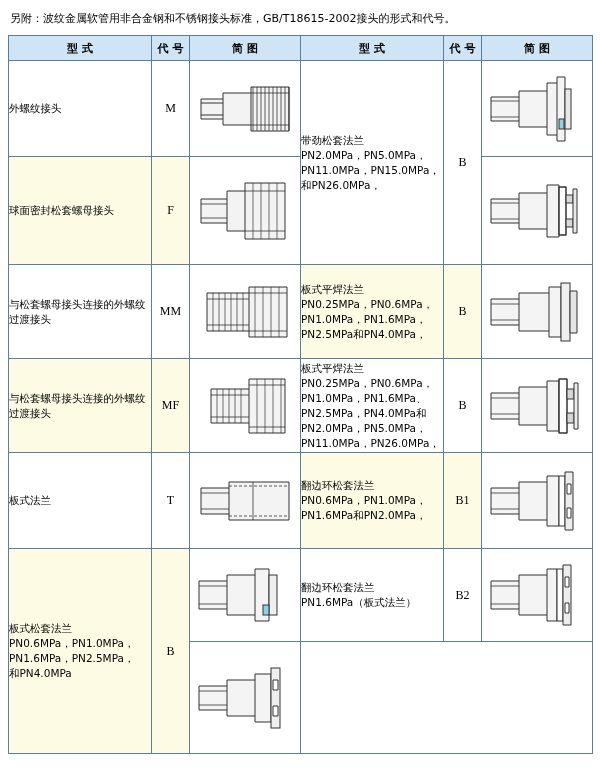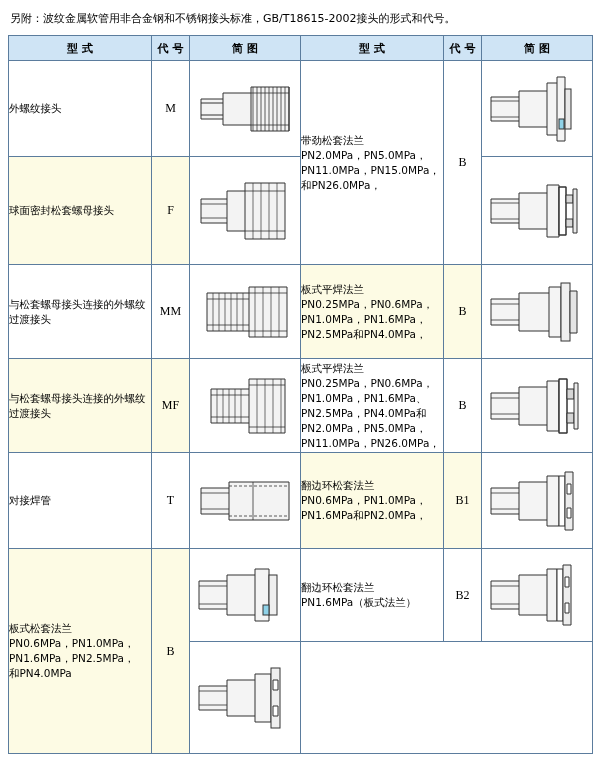--- a/index.html
+++ b/index.html
@@ -210,21 +210,21 @@
               <rect x="74" y="18" width="8" height="54" fill="#ffffff"></rect>
               <path d="M74 18 L82 18 L82 72 L74 72 Z"></path>
               <path d="M82 28 L89 28 L89 38 L82 38 Z M82 52 L89 52 L89 62 L82 62 Z" fill="#d5d5d5"></path>
               <path d="M89 22 L93 22 L93 68 L89 68 Z" fill="#ededed"></path>
             </g>
           </svg>
         </td>
       </tr>
 
       <tr>
-        <td class="cell-text white" style="height:96px">对接焊管</td>
+        <td class="cell-text white" style="height:96px">板式法兰</td>
         <td class="code white">T</td>
         <td class="fig">
           <svg width="105" height="94" viewBox="0 0 105 94">
             <g fill="none" stroke="#333" stroke-width="1">
               <path d="M8 34 L36 34 L36 28 L96 28 L96 66 L36 66 L36 60 L8 60 Z" fill="#f3f3f3"></path>
               <path d="M36 34 L36 60"></path>
               <path d="M8 39 L36 39 M8 55 L36 55" stroke-width="0.8"></path>
               <path d="M36 32 L96 32 M36 62 L96 62" stroke-width="0.8" stroke-dasharray="3 2"></path>
               <path d="M60 28 L60 66" stroke-width="0.8"></path>
             </g>

